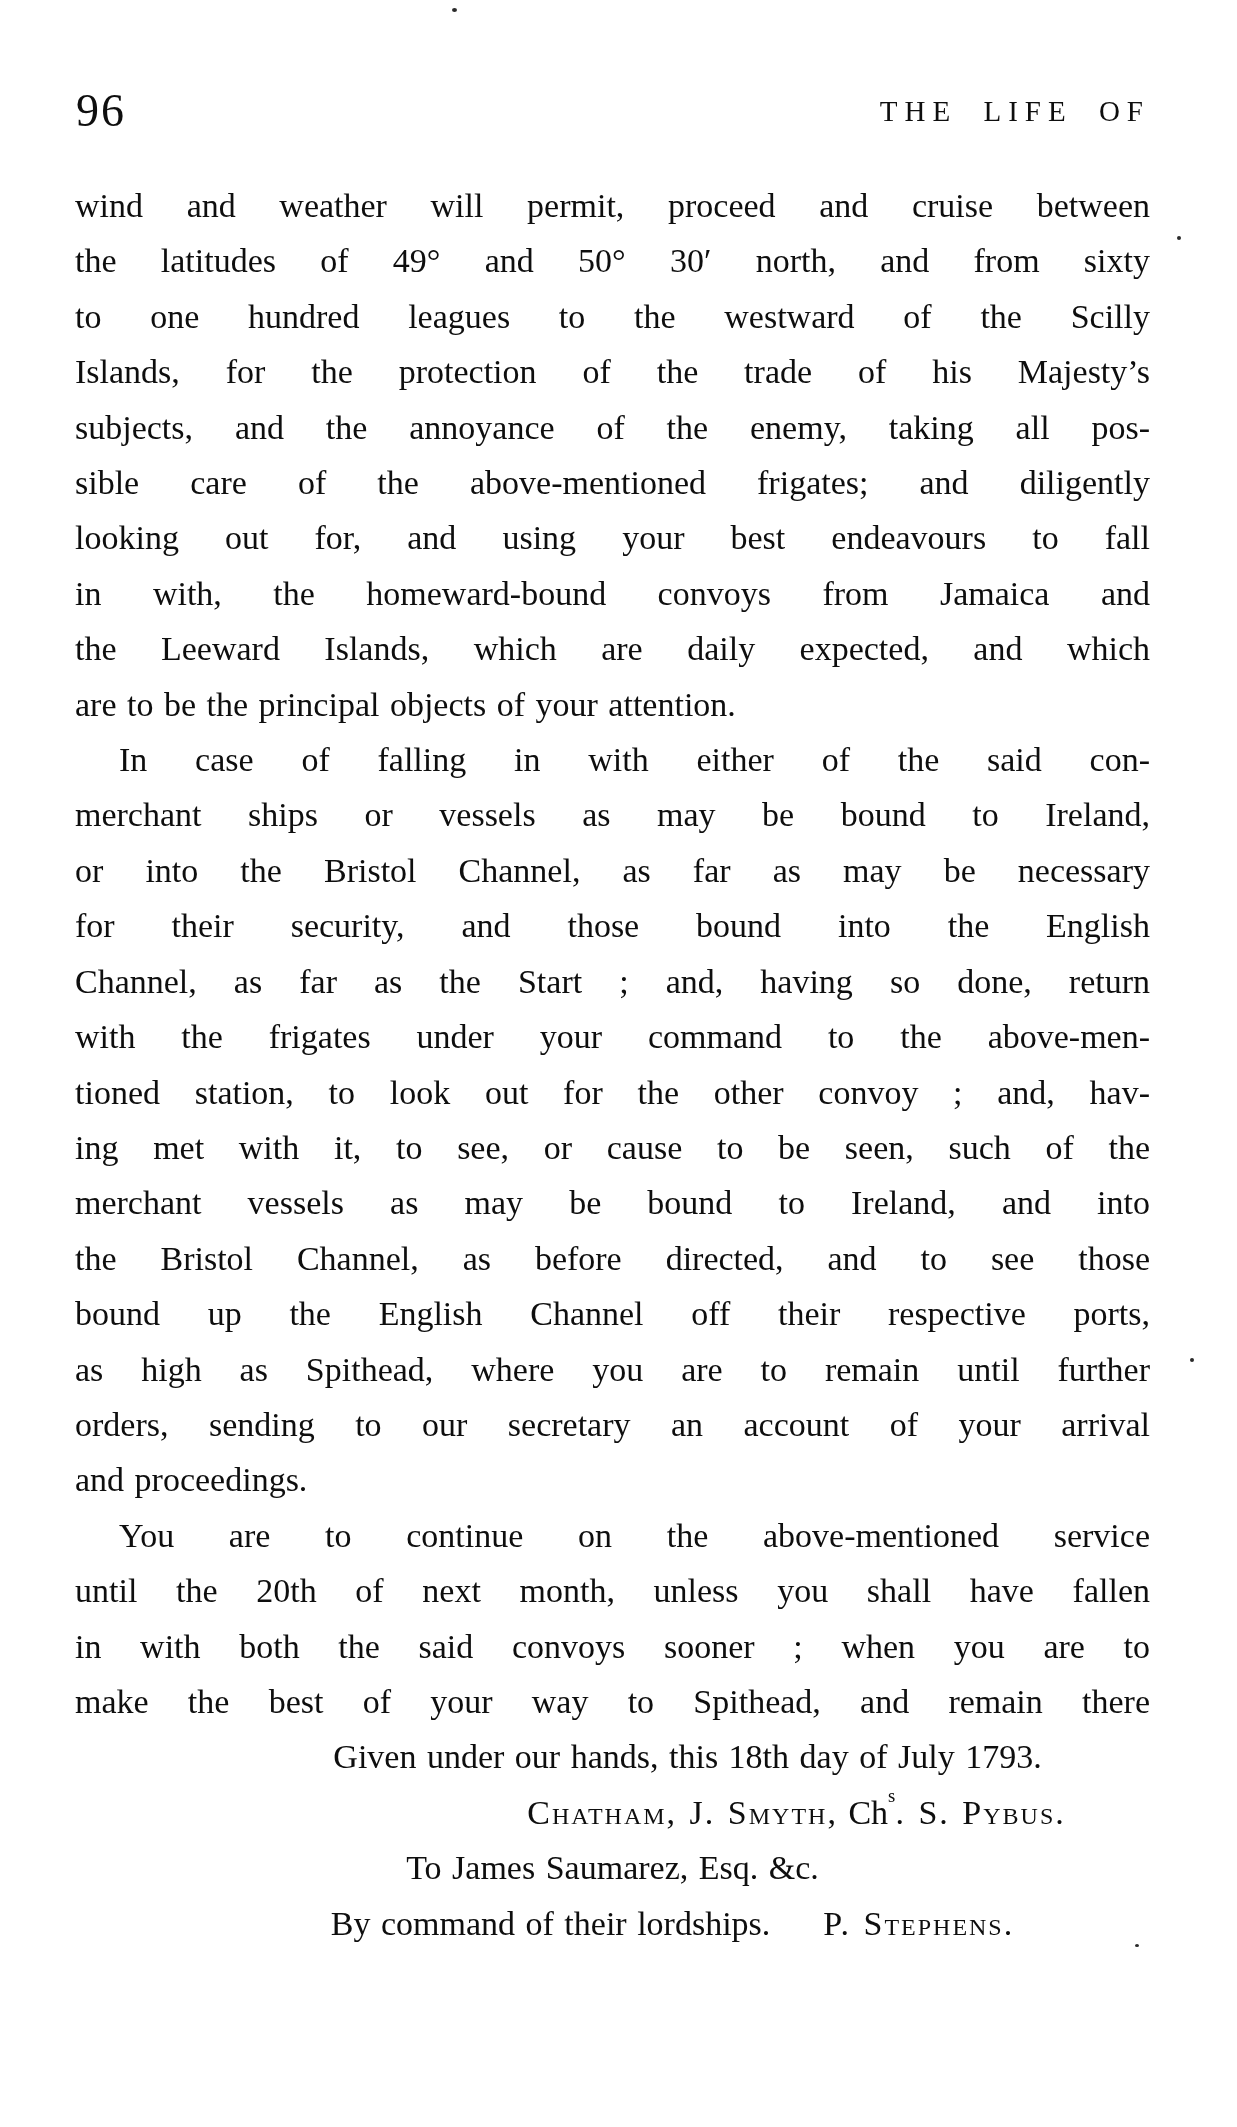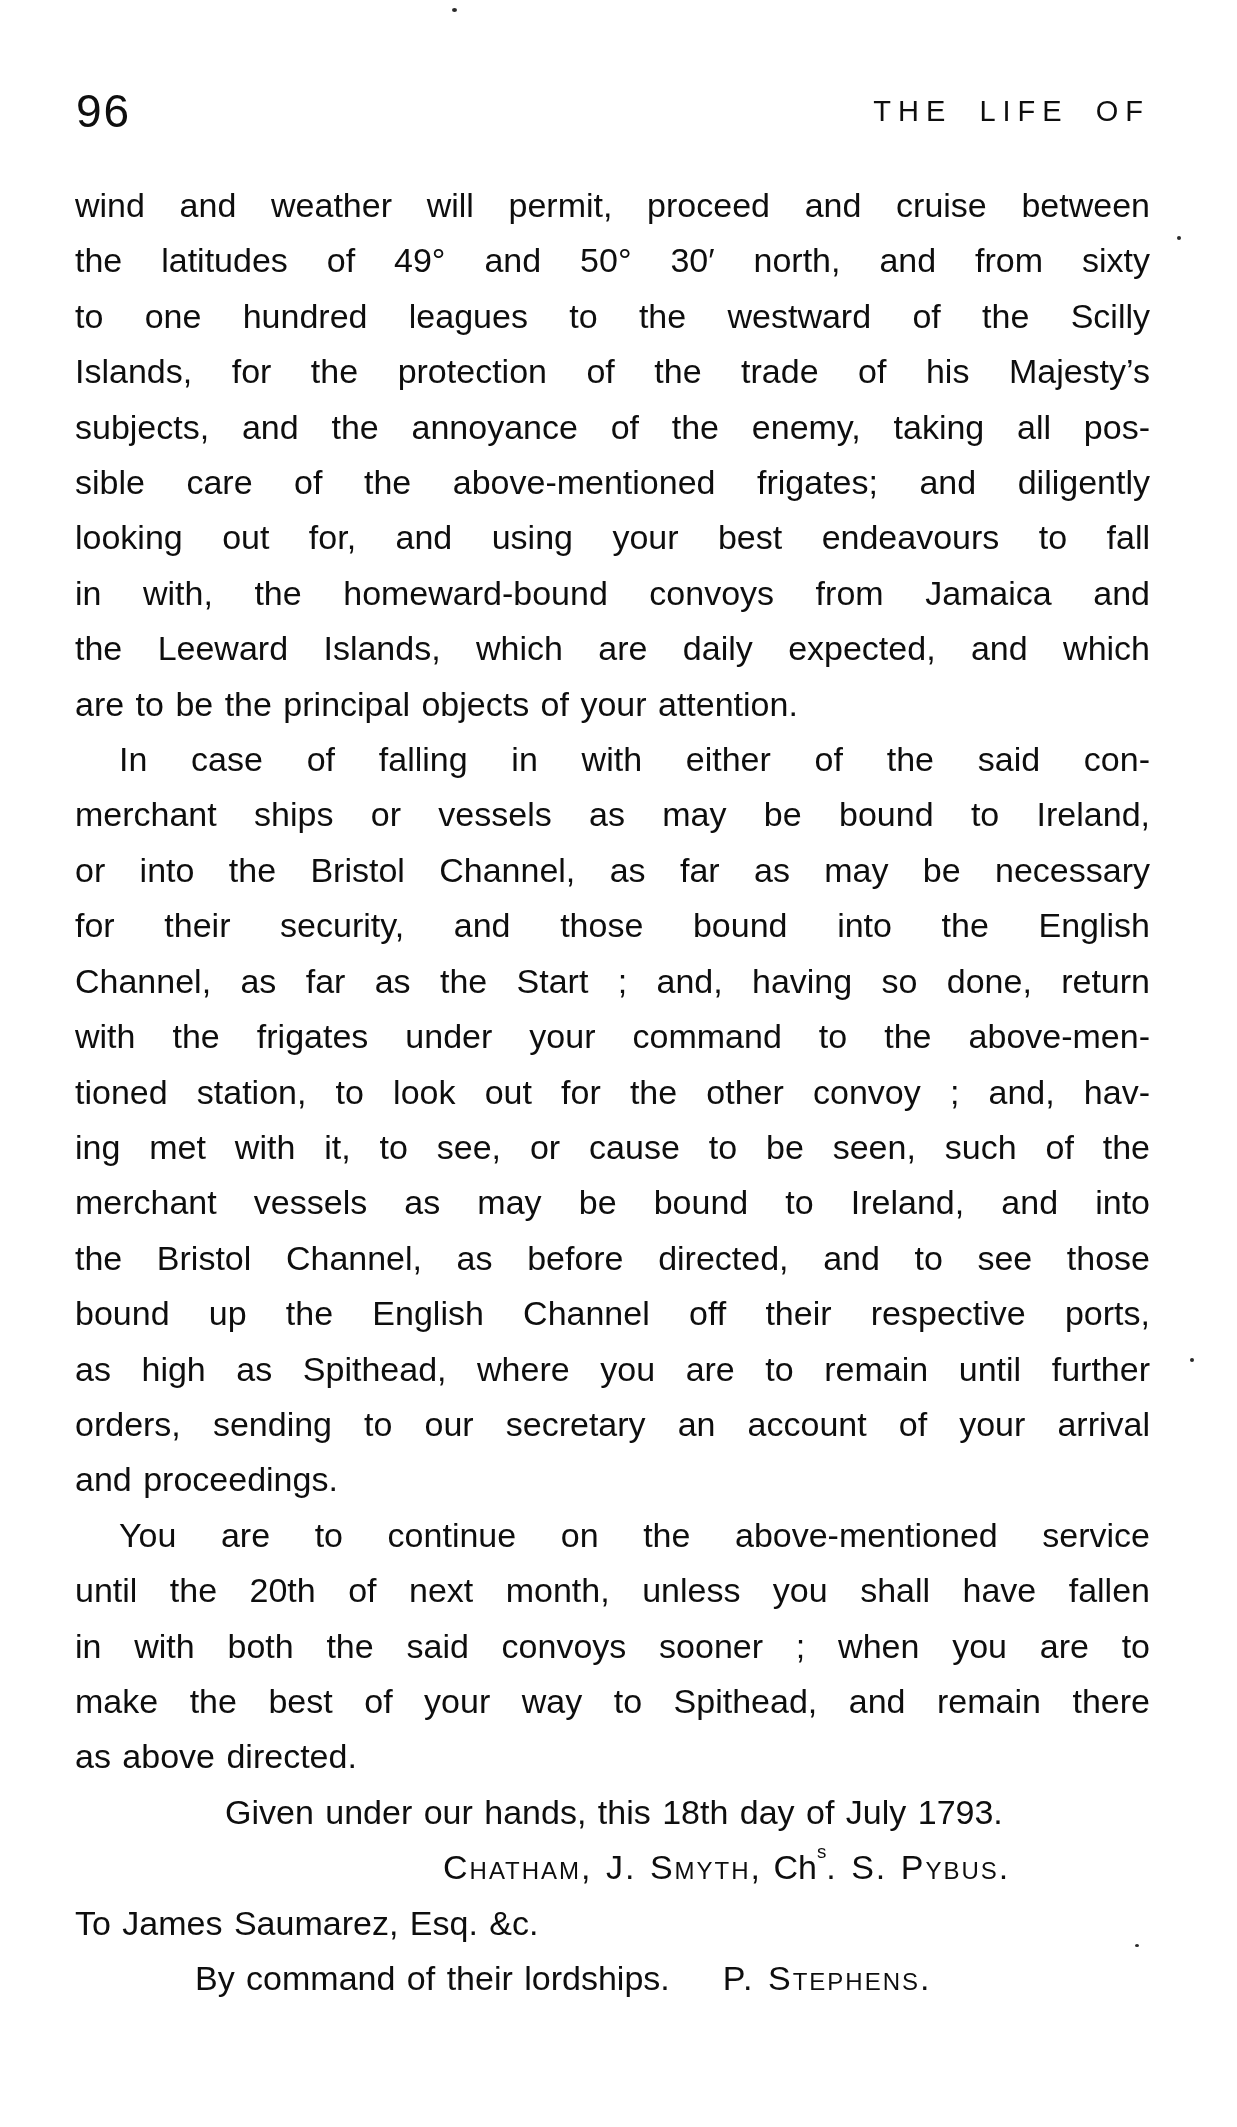--- a/index.html
+++ b/index.html
@@ -2,21 +2,21 @@
 <html><head>
 <meta charset="utf-8">
 <style>
   html, body { margin: 0; padding: 0; background: #ffffff; }
   .page {
     position: relative;
     width: 1237px;
     height: 2127px;
     background: #ffffff;
     overflow: hidden;
-    font-family: Liberation Sans, sans-serif;
+    font-family: Liberation Serif, serif;
     color: #0e0e0e;
   }
   .pagenum {
     position: absolute;
     left: 76px;
     top: 88px;
     font-size: 46px;
     line-height: 1;
     letter-spacing: 2px;
   }
@@ -39,21 +39,21 @@
     font-size: 34px;
     line-height: 55.4px;
     word-spacing: 2px;
   }
   .line {
     text-align: justify;
     text-align-last: justify;
   }
   .line.last { text-align-last: left; }
   .line.indent { text-indent: 44px; }
-  .plainline { text-align: left; }
+  .plainline { text-align: center; }
   .dateline { padding-left: 150px; }
   .sigline { padding-left: 368px; }
   .addressee { padding-left: 0; }
   .commandline { padding-left: 120px; }
   .sc { font-variant: small-caps; letter-spacing: 2px; }
   .secretary { margin-left: 53px; }
   sup.sg {
     font-size: 0.55em;
     position: relative;
     top: -0.5em;
@@ -98,21 +98,20 @@
     <div class="line">the Bristol Channel, as before directed, and to see those</div>
     <div class="line">bound up the English Channel off their respective ports,</div>
     <div class="line">as high as Spithead, where you are to remain until further</div>
     <div class="line">orders, sending to our secretary an account of your arrival</div>
     <div class="line last">and proceedings.</div>
 
     <div class="line indent">You are to continue on the above-mentioned service</div>
     <div class="line">until the 20th of next month, unless you shall have fallen</div>
     <div class="line">in with both the said convoys sooner ; when you are to</div>
     <div class="line">make the best of your way to Spithead, and remain there</div>
-    <div class="line last">as above directed.</div>
 
     <div class="plainline dateline">Given under our hands, this 18th day of July 1793.</div>
 
     <div class="plainline sigline"><span class="sc">Chatham, J. Smyth,</span><span> Ch</span><sup class="sg">s</sup><span class="sc">. S. Pybus.</span></div>
 
     <div class="plainline addressee">To James Saumarez, Esq. &amp;c.</div>
 
     <div class="plainline commandline"><span>By command of their lordships.</span><span class="sc secretary">P. Stephens.</span></div>
 
   </div>

